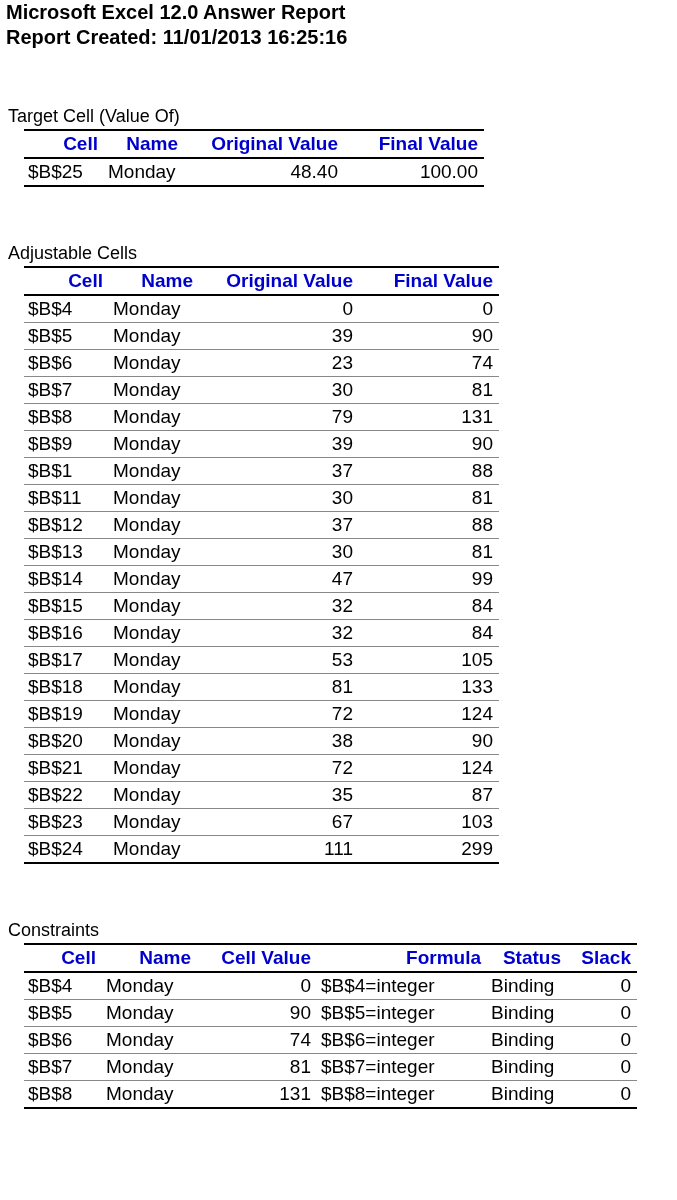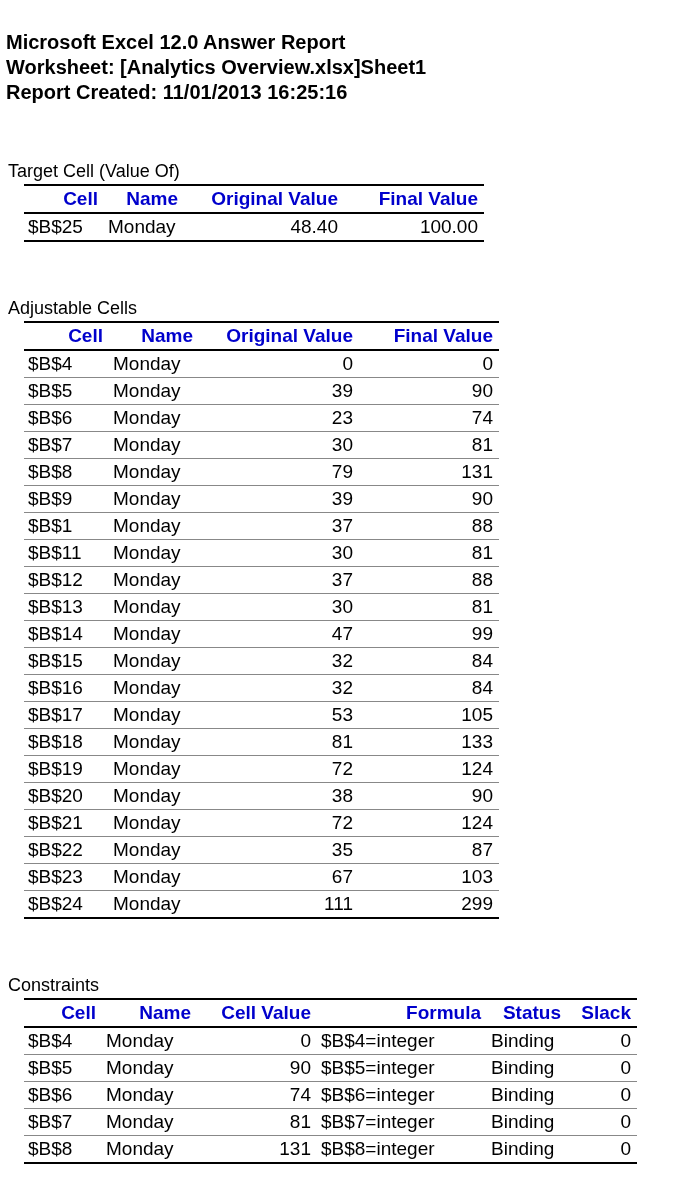--- a/index.html
+++ b/index.html
@@ -4,22 +4,21 @@
 <style>
   html, body {
     margin: 0;
     padding: 0;
     background: #fff;
     font-family: Arial, Helvetica, sans-serif;
     color: #000;
     width: 677px;
   }
   .page {
-    padding: 20px 10px 10px 6px;
-    margin-top: 10px;
+    padding: 0 10px 10px 6px;
   }
   .header-line {
     font-size: 20px;
     font-weight: bold;
     line-height: 1.25;
   }
   .section {
     margin-top: 56px;
   }
   .section-title {
@@ -70,21 +69,20 @@
   .con-c4 { min-width: 160px; }
   .con-c5 { min-width: 70px; }
   .con-c6 { min-width: 60px; }
 </style>
 </head>
 <body>
 
 <div class="page">
 
   <div class="header-line">Microsoft Excel 12.0 Answer Report</div>
-  <div class="header-line">Worksheet: [Analytics Overview.xlsx]Sheet1</div>
   <div class="header-line">Report Created: 11/01/2013 16:25:16</div>
 
   <div class="section">
     <div class="section-title">Target Cell (Value Of)</div>
     <table class="report">
       <thead>
         <tr>
           <th class="tgt-c1">Cell</th>
           <th class="tgt-c2">Name</th>
           <th class="tgt-c3 num">Original Value</th>

